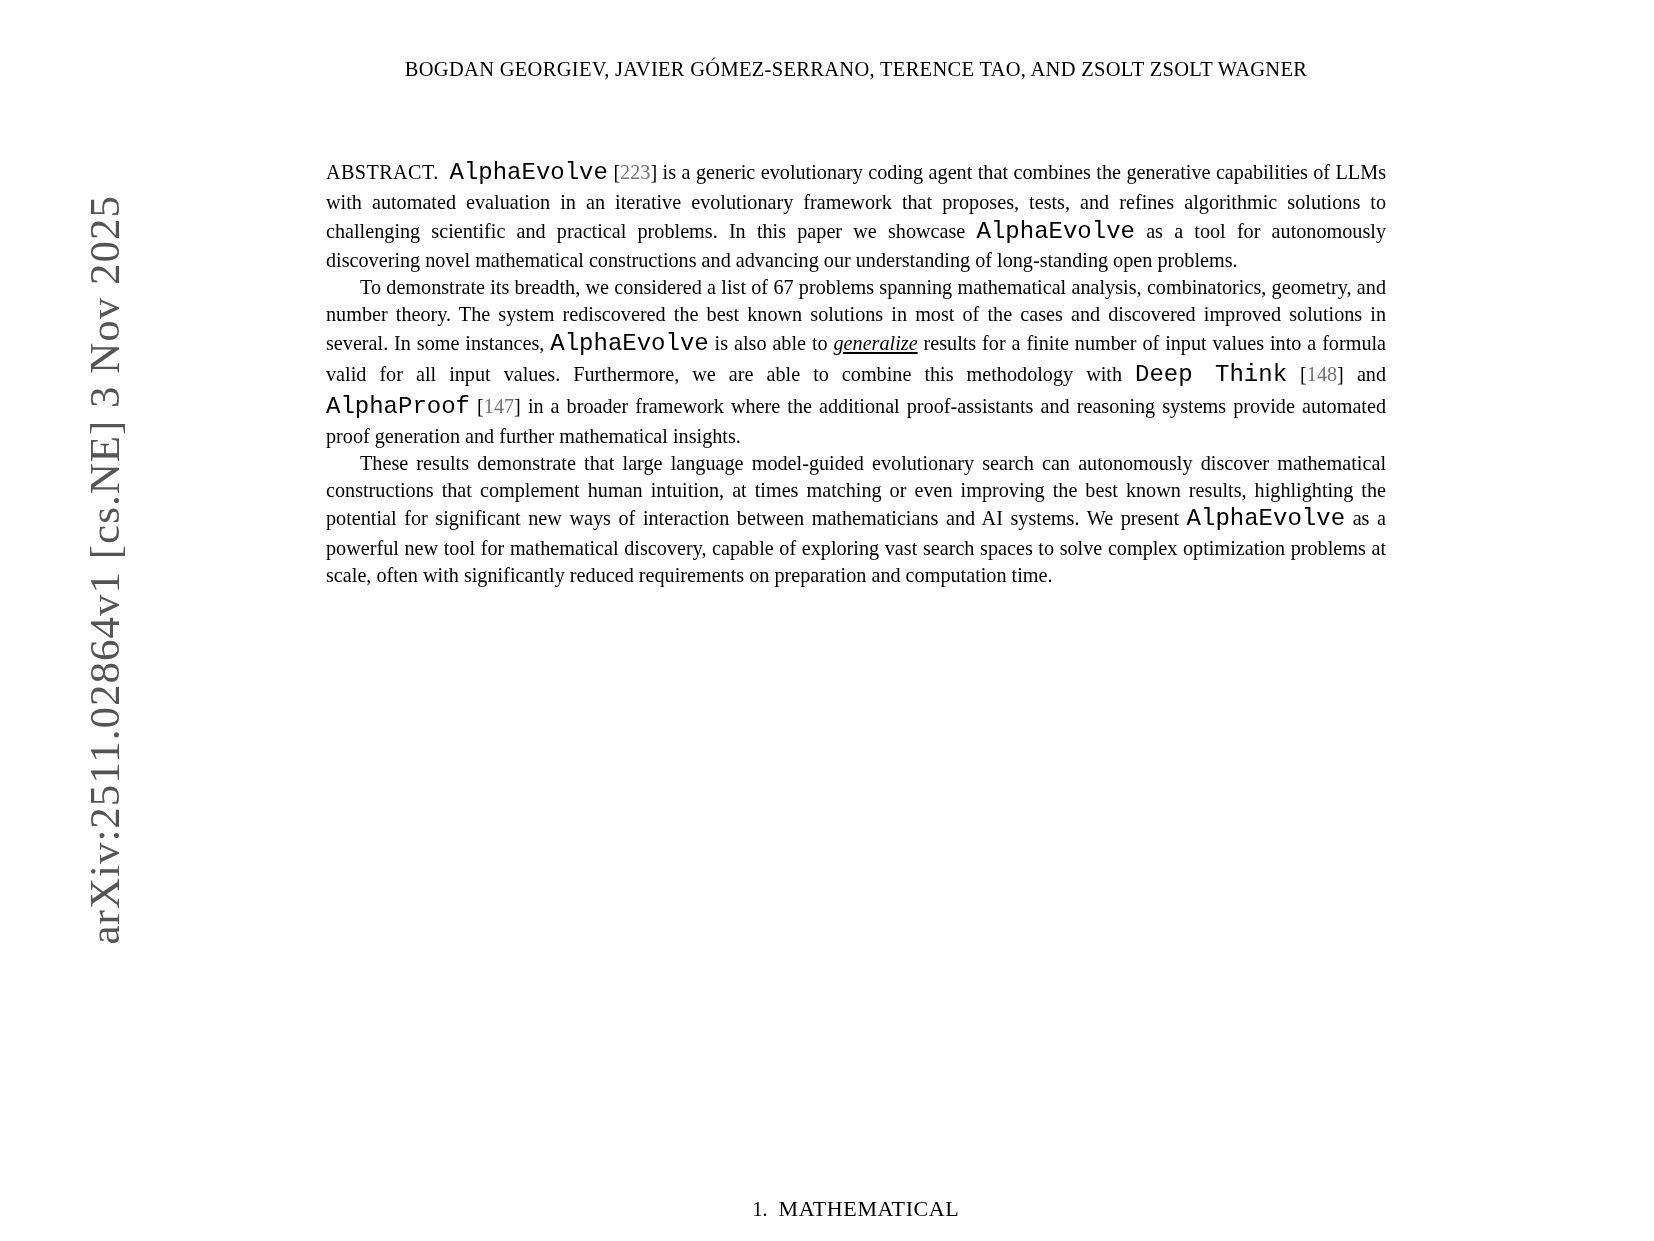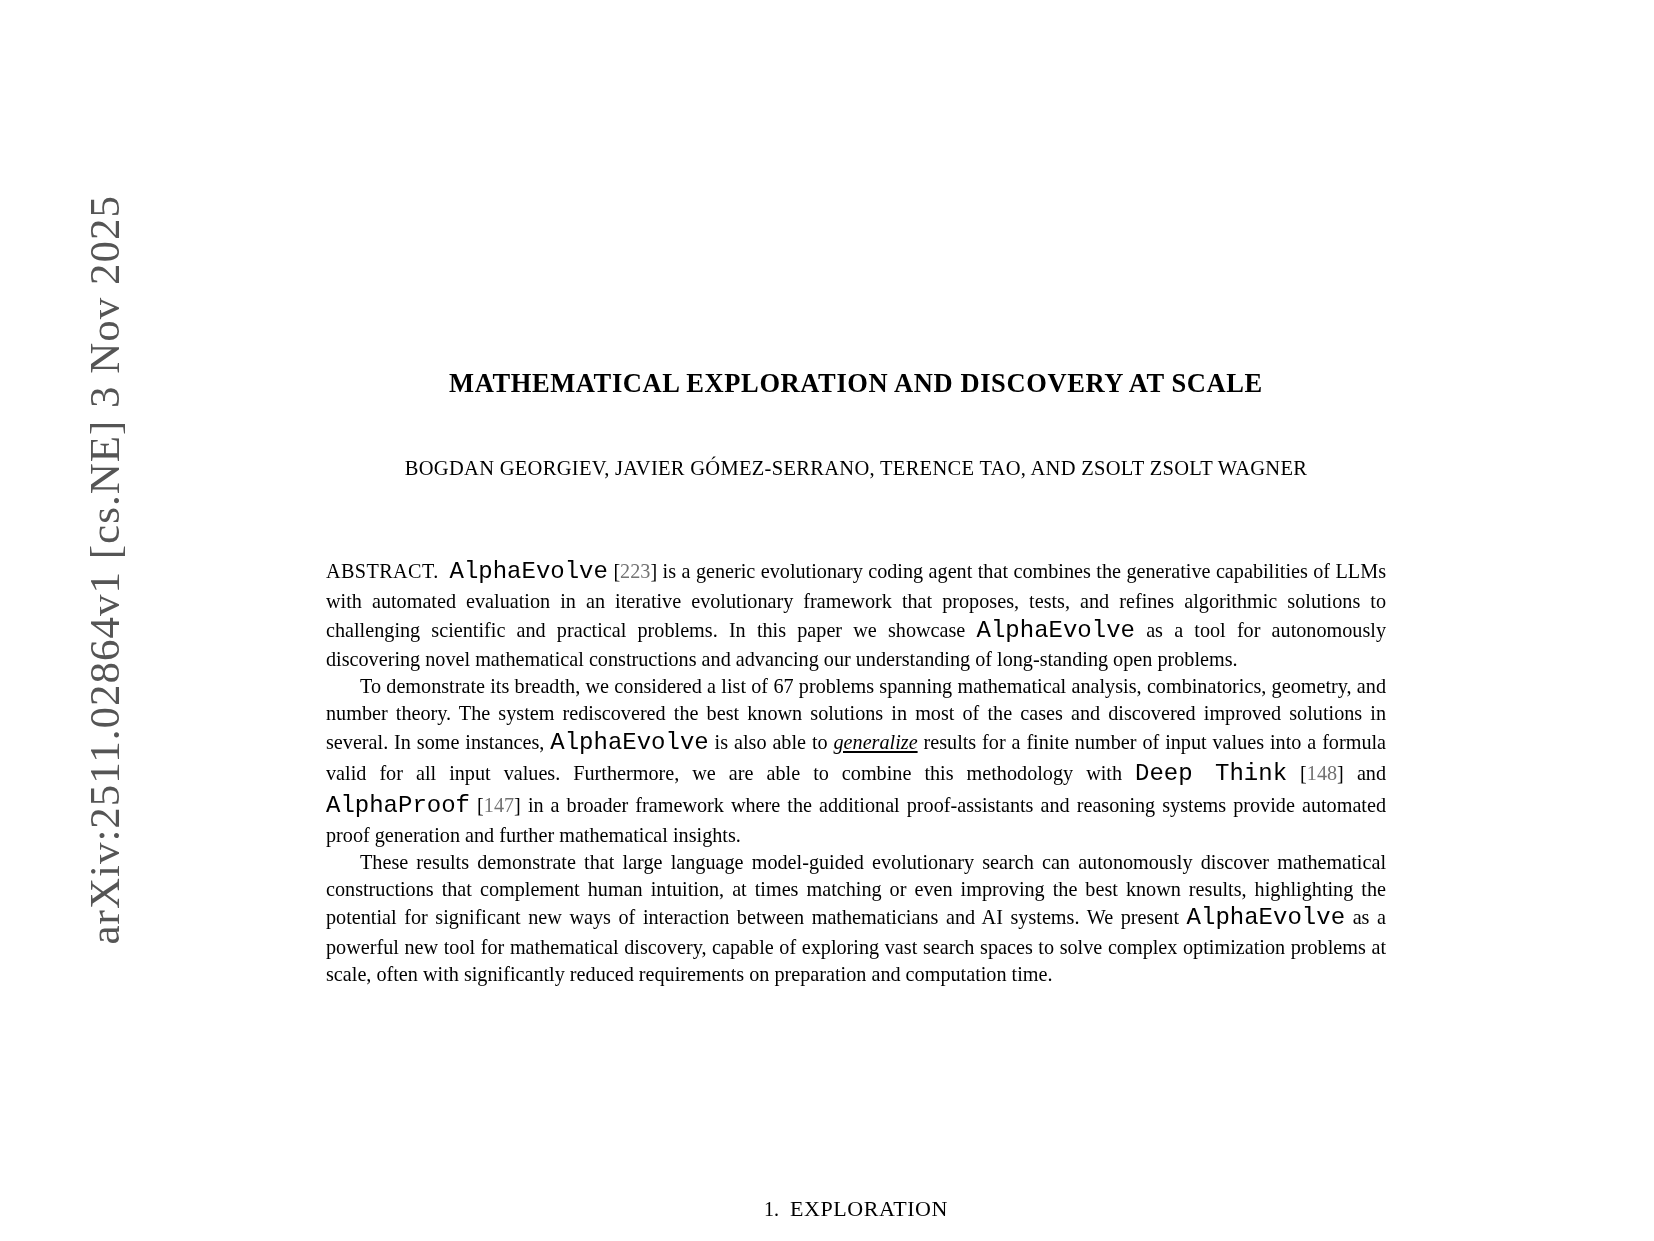--- a/index.html
+++ b/index.html
@@ -116,32 +116,31 @@
 </style>
 </head>
 <body>
 
 <div class="page">
 
   <div class="arxiv-stamp">arXiv:2511.02864v1  [cs.NE]  3 Nov 2025</div>
 
   <div class="content">
 
-    <div class="title">MATHEMATICAL EXPLORATION AND DISCOVERY AT SCALE</div>
 
     <div class="authors">BOGDAN GEORGIEV, JAVIER GÓMEZ-SERRANO, TERENCE TAO, AND ZSOLT ZSOLT WAGNER</div>
 
     <div class="abstract">
 
       <p class="first"><span class="sc">ABSTRACT.</span>&nbsp; <span class="mono">AlphaEvolve</span> <span>[</span><span class="cite">223</span><span>]</span> <span>is a generic evolutionary coding agent that combines the generative capabilities of LLMs with automated evaluation in an iterative evolutionary framework that proposes, tests, and refines algorithmic solutions to challenging scientific and practical problems. In this paper we showcase</span> <span class="mono">AlphaEvolve</span> <span>as a tool for autonomously discovering novel mathematical constructions and advancing our understanding of long-standing open problems.</span></p>
 
       <p><span>To demonstrate its breadth, we considered a list of 67 problems spanning mathematical analysis, combinatorics, geometry, and number theory. The system rediscovered the best known solutions in most of the cases and discovered improved solutions in several. In some instances,</span> <span class="mono">AlphaEvolve</span> <span>is also able to</span> <span class="it">generalize</span> <span>results for a finite number of input values into a formula valid for all input values. Furthermore, we are able to combine this methodology with</span> <span class="mono">Deep Think</span> <span>[</span><span class="cite">148</span><span>]</span> <span>and</span> <span class="mono">AlphaProof</span> <span>[</span><span class="cite">147</span><span>]</span> <span>in a broader framework where the additional proof-assistants and reasoning systems provide automated proof generation and further mathematical insights.</span></p>
 
       <p><span>These results demonstrate that large language model-guided evolutionary search can autonomously discover mathematical constructions that complement human intuition, at times matching or even improving the best known results, highlighting the potential for significant new ways of interaction between mathematicians and AI systems. We present</span> <span class="mono">AlphaEvolve</span> <span>as a powerful new tool for mathematical discovery, capable of exploring vast search spaces to solve complex optimization problems at scale, often with significantly reduced requirements on preparation and computation time.</span></p>
 
     </div>
   </div>
 
   <div class="section-head">
-    <span class="num">1.</span>&nbsp;&nbsp;<span class="name">EXPLORATION</span>
+    <span class="num">1.</span>&nbsp;&nbsp;<span class="name">MATHEMATICAL</span>
   </div>
 
 </div>
 
 </body></html>

